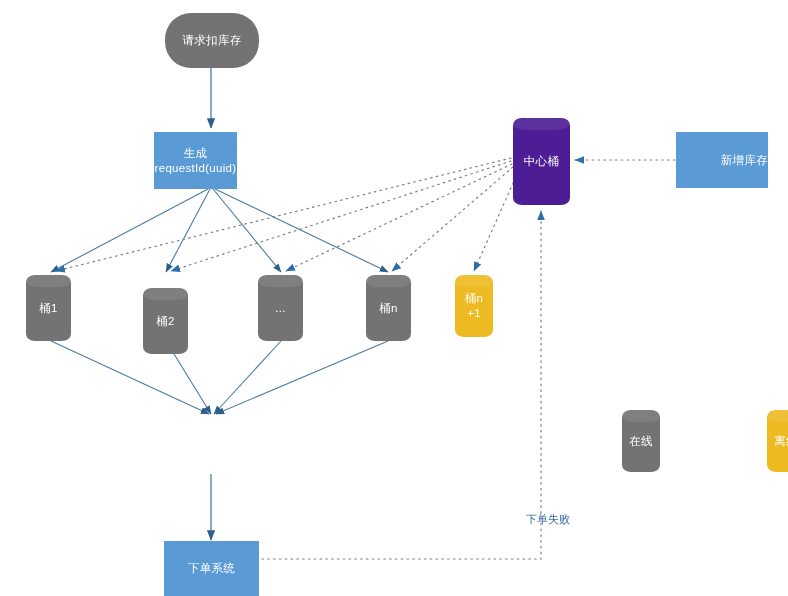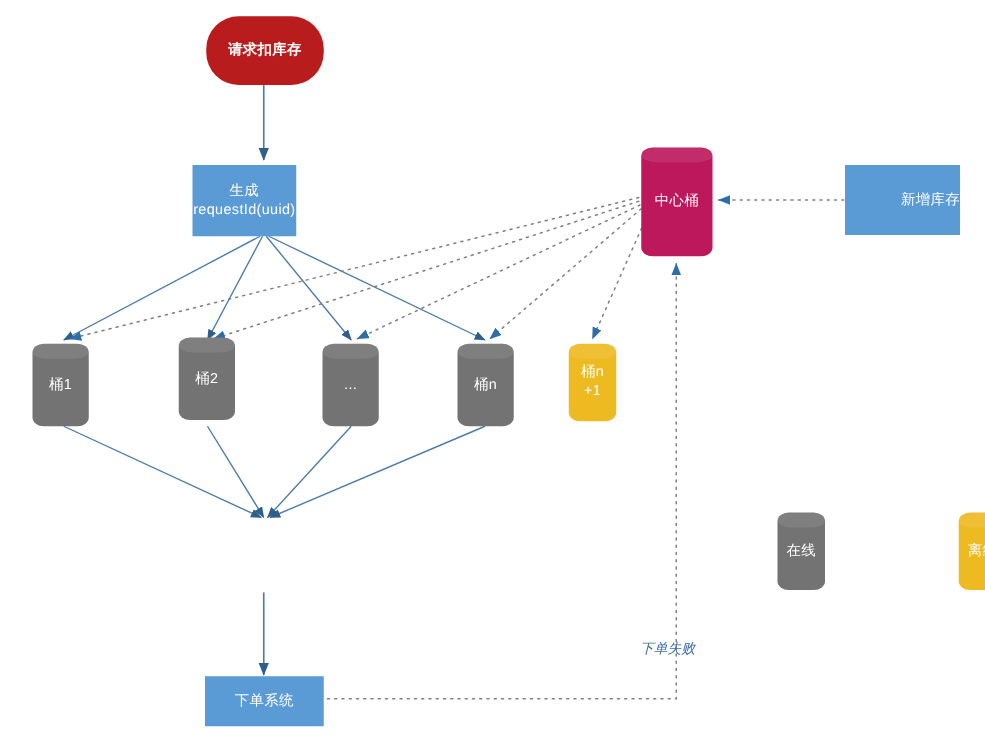--- a/index.html
+++ b/index.html
@@ -34,39 +34,38 @@
     color: #ffffff;
     font-size: 11.5px;
     line-height: 15px;
     letter-spacing: 0.3px;
     z-index: 3;
   }
   .rect {
     background: #5b9bd5;
   }
   .rounded {
-    background: #b91c1c;
+    background: #737373;
     border-radius: 26px;
-    font-weight: bold;
   }
   .cyl {
     border-radius: 9px / 7px;
   }
   .cyl .cyl-top {
     position: absolute;
     left: 0;
     right: 0;
     top: 0;
     height: 12px;
     border-radius: 50% / 100%;
     background: rgba(255,255,255,0.09);
     pointer-events: none;
   }
   .cyl-green { background: #737373; }
-  .cyl-pink  { background: #be185d; }
+  .cyl-pink  { background: #4c1d95; }
   .cyl-yellow{ background: #eeba22; }
   .node .label {
     position: relative;
     z-index: 2;
     white-space: pre-line;
   }
   .edge-label {
     position: absolute;
     color: #3a6ea5;
     font-size: 11px;
@@ -136,21 +135,21 @@
   <div class="node rect" style="left:154px; top:132px; width:83px; height:57px;">
     <span class="label">生成
 requestId(uuid)</span>
   </div>
 
   <div class="node cyl cyl-green" style="left:26px; top:275px; width:45px; height:66px;">
     <span class="cyl-top"></span>
     <span class="label">桶1</span>
   </div>
 
-  <div class="node cyl cyl-green" style="left:143px; top:270px; width:45px; height:66px;">
+  <div class="node cyl cyl-green" style="left:143px; top:288px; width:45px; height:66px;">
     <span class="cyl-top"></span>
     <span class="label">桶2</span>
   </div>
 
   <div class="node cyl cyl-green" style="left:258px; top:275px; width:45px; height:66px;">
     <span class="cyl-top"></span>
     <span class="label">...</span>
   </div>
 
   <div class="node cyl cyl-green" style="left:366px; top:275px; width:45px; height:66px;">
@@ -167,29 +166,29 @@
   <div class="node cyl cyl-pink" style="left:513px; top:118px; width:57px; height:87px;">
     <span class="cyl-top"></span>
     <span class="label">中心桶</span>
   </div>
 
   <div class="node rect" style="left:676px; top:132px; width:92px; height:56px;justify-content:flex-end;">
     <span class="label">新增库存</span>
   </div>
 
 
-  <div class="node rect" style="left:164px; top:541px; width:95px; height:40px;">
+  <div class="node rect" style="left:164px; top:541px; width:95px; height:55px;">
     <span class="label">下单系统</span>
   </div>
 
   <div class="node cyl cyl-green" style="left:606px; top:410px; width:38px; height:62px;margin-left:16px;">
     <span class="cyl-top"></span>
     <span class="label">在线</span>
   </div>
 
   <div class="node cyl cyl-yellow" style="left:731px; top:410px; width:38px; height:62px;margin-left:36px;">
     <span class="cyl-top"></span>
     <span class="label">离线</span>
   </div>
 
-  <div class="edge-label" style="left:512px; top:512px;font-style:italic;">下单失败</div>
+  <div class="edge-label" style="left:526px; top:512px;">下单失败</div>
 
 </div>
 
 </body></html>

